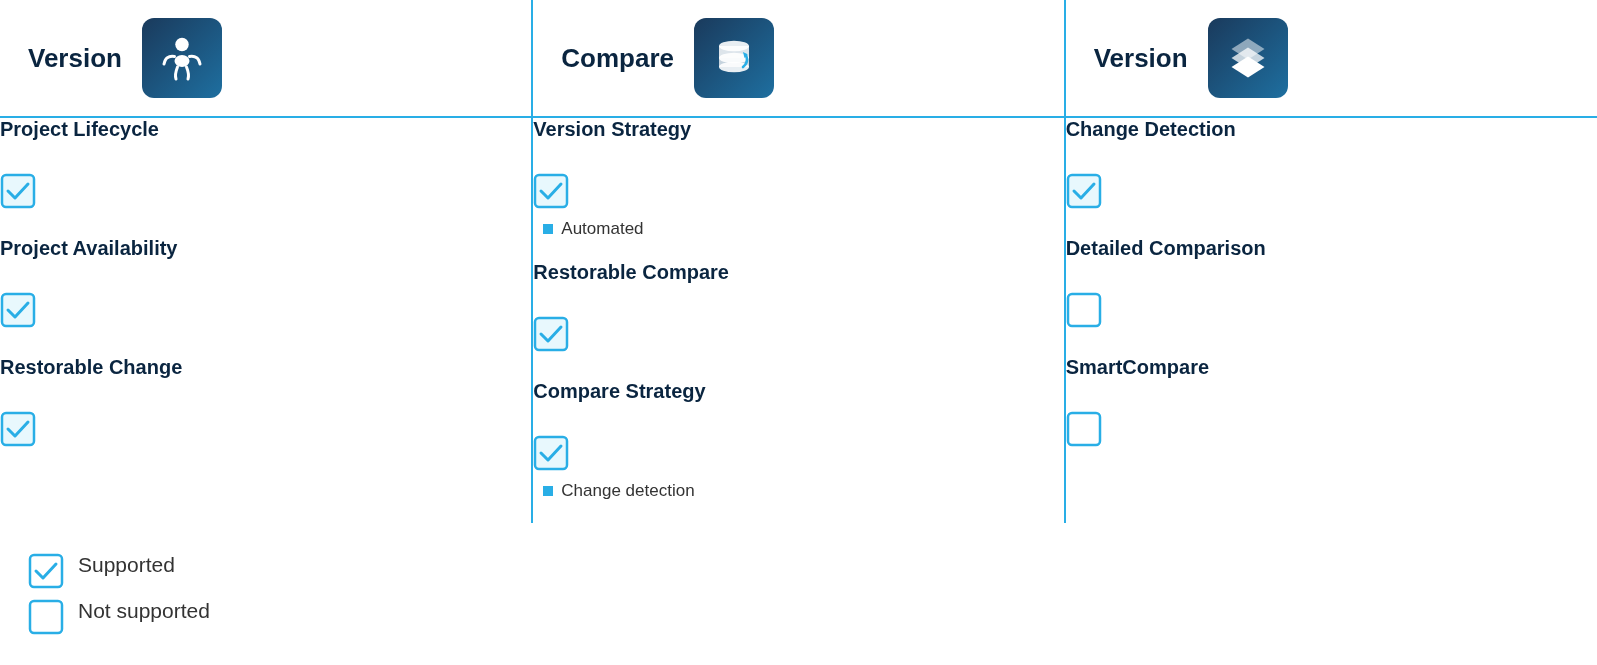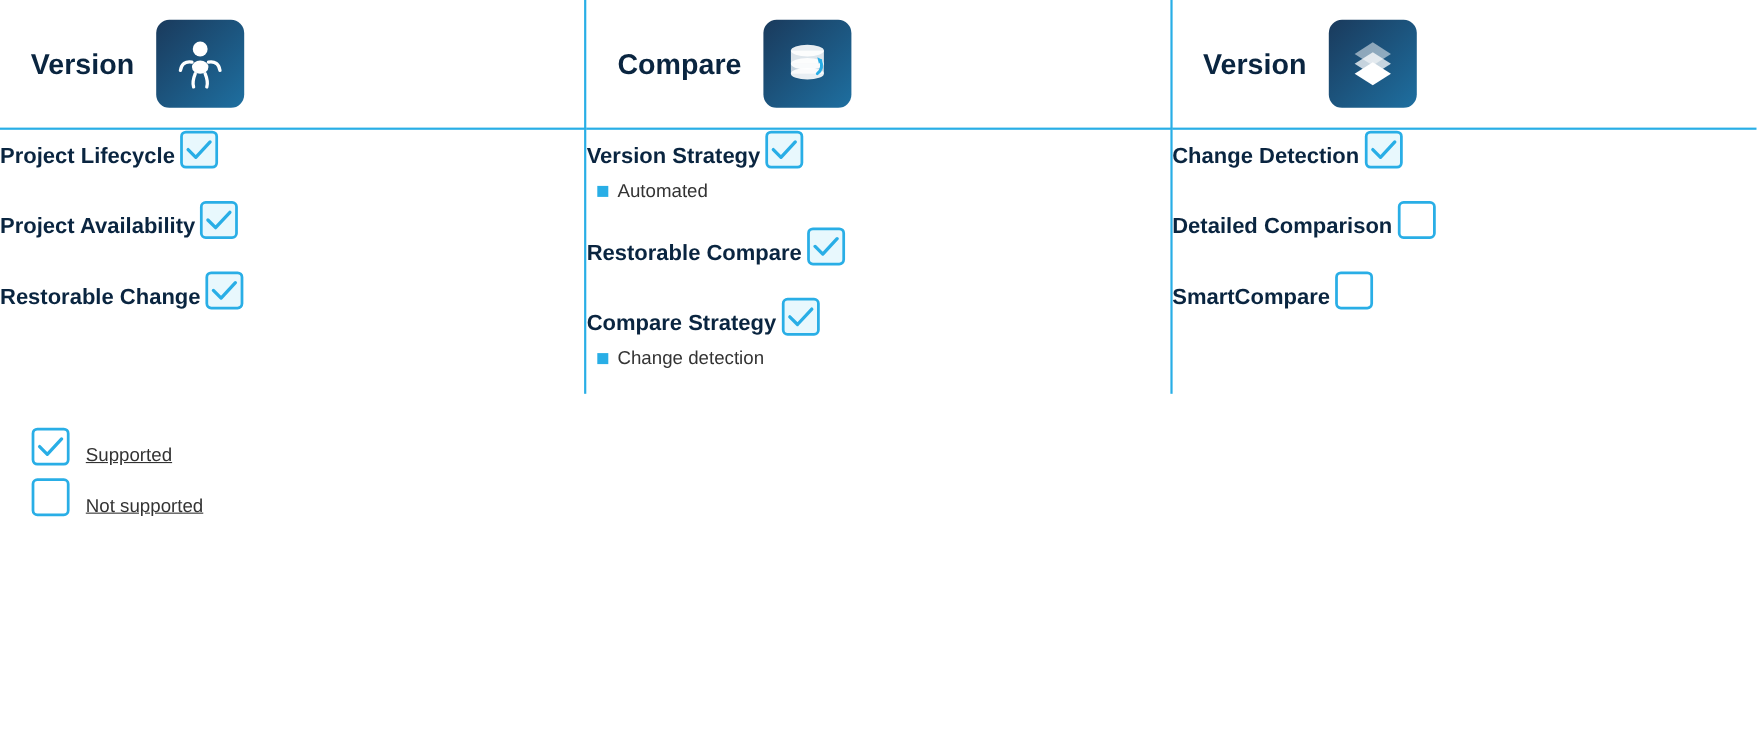--- a/index.html
+++ b/index.html
@@ -65,23 +65,24 @@
     }
     .body-cell-left {
       border-right: 2px solid #29aee6;
     }
     .body-cell-mid {
       border-right: 2px solid #29aee6;
     }
 
     .feature-row {
       display: flex;
-      align-items: flex-end;
-      gap: 4px;
+      align-items: flex-start;
+      gap: 32px;
       margin-bottom: 28px;
+      flex-direction: column;
     }
     .feature-label {
       font-size: 20px;
       font-weight: 800;
       color: #0a2540;
     }
     .sub-items {
       margin-top: -18px;
       margin-bottom: 22px;
       padding-left: 10px;
@@ -102,26 +103,25 @@
       flex-shrink: 0;
     }
 
     
     .legend-cell {
       padding: 30px 28px 28px 28px;
       vertical-align: bottom;
     }
     .legend-item {
       display: flex;
-      align-items: flex-end;
+      align-items: flex-start;
       gap: 14px;
       margin-bottom: 10px;
-      font-size: 17px;
+      font-size: 21px;
       color: #333;
-      text-decoration: underline;
     }
   </style>
 </head>
 <body>
 
 <table class="main-table">
 
   <thead>
     <tr>
       <td class="header-cell header-left col-version">

